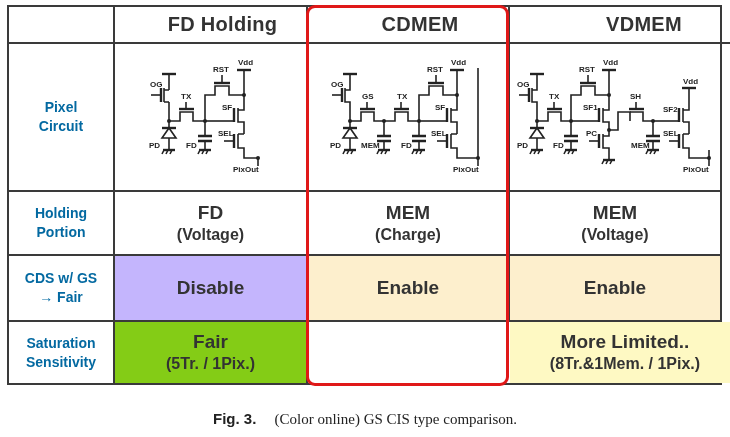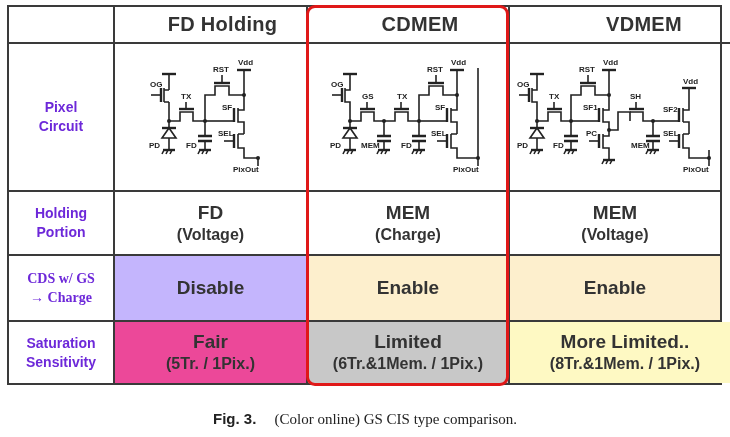--- a/index.html
+++ b/index.html
@@ -1,19 +1,19 @@
 <!DOCTYPE html>
 <html><head>
 <meta charset="utf-8">
 <style>
   html, body { margin:0; padding:0; background:#ffffff; }
   body { width:730px; height:437px; position:relative; overflow:hidden; font-family:"Liberation Sans", sans-serif; color:#2b2b2b; }
   .tbl { position:absolute; left:7px; top:5px; width:715px; height:380px; border:2px solid #3a3a3a; box-sizing:border-box; }
   .cell { position:absolute; box-sizing:border-box; display:flex; flex-direction:column; align-items:center; justify-content:center; text-align:center; border-right:2px solid #3a3a3a; border-bottom:2px solid #3a3a3a; }
-  .lbl { font-weight:bold; font-size:14px; line-height:19px; color:#6d28d9; }
+  .lbl { font-weight:bold; font-size:14px; line-height:19px; color:#0369a1; }
   .hdr { font-weight:bold; font-size:20px; color:#333; letter-spacing:0.3px;padding-left:24px; }
   .big { font-weight:bold; font-size:19px; line-height:22px; color:#333; }
   .sub { font-weight:bold; font-size:16px; line-height:21px; color:#333; }
   .red { position:absolute; left:306px; top:5px; width:203px; height:381px; border:3px solid #e01818; border-radius:9px; box-sizing:border-box; pointer-events:none; }
   .cap { position:absolute; left:0; width:730px; top:410px; text-align:center; font-size:15px; color:#222; }
   .cap .fig { font-family:"Liberation Sans", sans-serif; font-weight:bold; margin-right:14px; }
   .cap .txt { font-family:"Liberation Serif", serif; }
   svg text { font-family:"Liberation Sans", sans-serif; font-weight:bold; font-size:8px; fill:#222; }
   svg .w { stroke:#222; stroke-width:1.6; fill:none; }
   svg .g { stroke:#222; stroke-width:2.4; fill:none; }
@@ -238,45 +238,41 @@
   </div>
   <div class="cell" style="left:299px;top:185px;width:202px;height:64px;background:#ffffff;">
     <span class="big">MEM</span>
     <span class="sub">(Charge)</span>
   </div>
   <div class="cell" style="left:501px;top:185px;width:210px;height:64px;border-right:none;background:#ffffff;">
     <span class="big">MEM</span>
     <span class="sub">(Voltage)</span>
   </div>
 
-  <div class="cell lbl" style="left:0;top:249px;width:106px;height:66px;font-family:Liberation Serif, serif;">
+  <div class="cell lbl" style="left:0;top:249px;width:106px;height:66px;">
     <span>CDS w/ GS</span>
-    <span>→ Charge</span>
+    <span>→ Fair</span>
   </div>
   <div class="cell" style="left:106px;top:249px;width:193px;height:66px;background:#c4b5fd;">
     <span class="big">Disable</span>
   </div>
   <div class="cell" style="left:299px;top:249px;width:202px;height:66px;background:#fdefcd;">
     <span class="big">Enable</span>
   </div>
   <div class="cell" style="left:501px;top:249px;width:210px;height:66px;border-right:none;background:#fdefcd;">
     <span class="big">Enable</span>
   </div>
 
   <div class="cell lbl" style="left:0;top:315px;width:106px;height:61px;border-bottom:none;">
     <span>Saturation</span>
     <span>Sensitivity</span>
   </div>
-  <div class="cell" style="left:106px;top:315px;width:193px;height:61px;border-bottom:none;background:#ec4899;">
+  <div class="cell" style="left:106px;top:315px;width:193px;height:61px;border-bottom:none;background:#84cc16;">
     <span class="big">Fair</span>
     <span class="sub">(5Tr. / 1Pix.)</span>
-  </div>
-  <div class="cell" style="left:299px;top:315px;width:202px;height:61px;border-bottom:none;background:#c8c8c8;">
-    <span class="big">Limited</span>
-    <span class="sub">(6Tr.&amp;1Mem. / 1Pix.)</span>
   </div>
   <div class="cell" style="left:501px;top:315px;width:230px;height:61px;border-right:none;border-bottom:none;background:#fef9c3;">
     <span class="big">More Limited..</span>
     <span class="sub">(8Tr.&amp;1Mem. / 1Pix.)</span>
   </div>
 </div>
 
 <div class="red"></div>
 
 <div class="cap">

